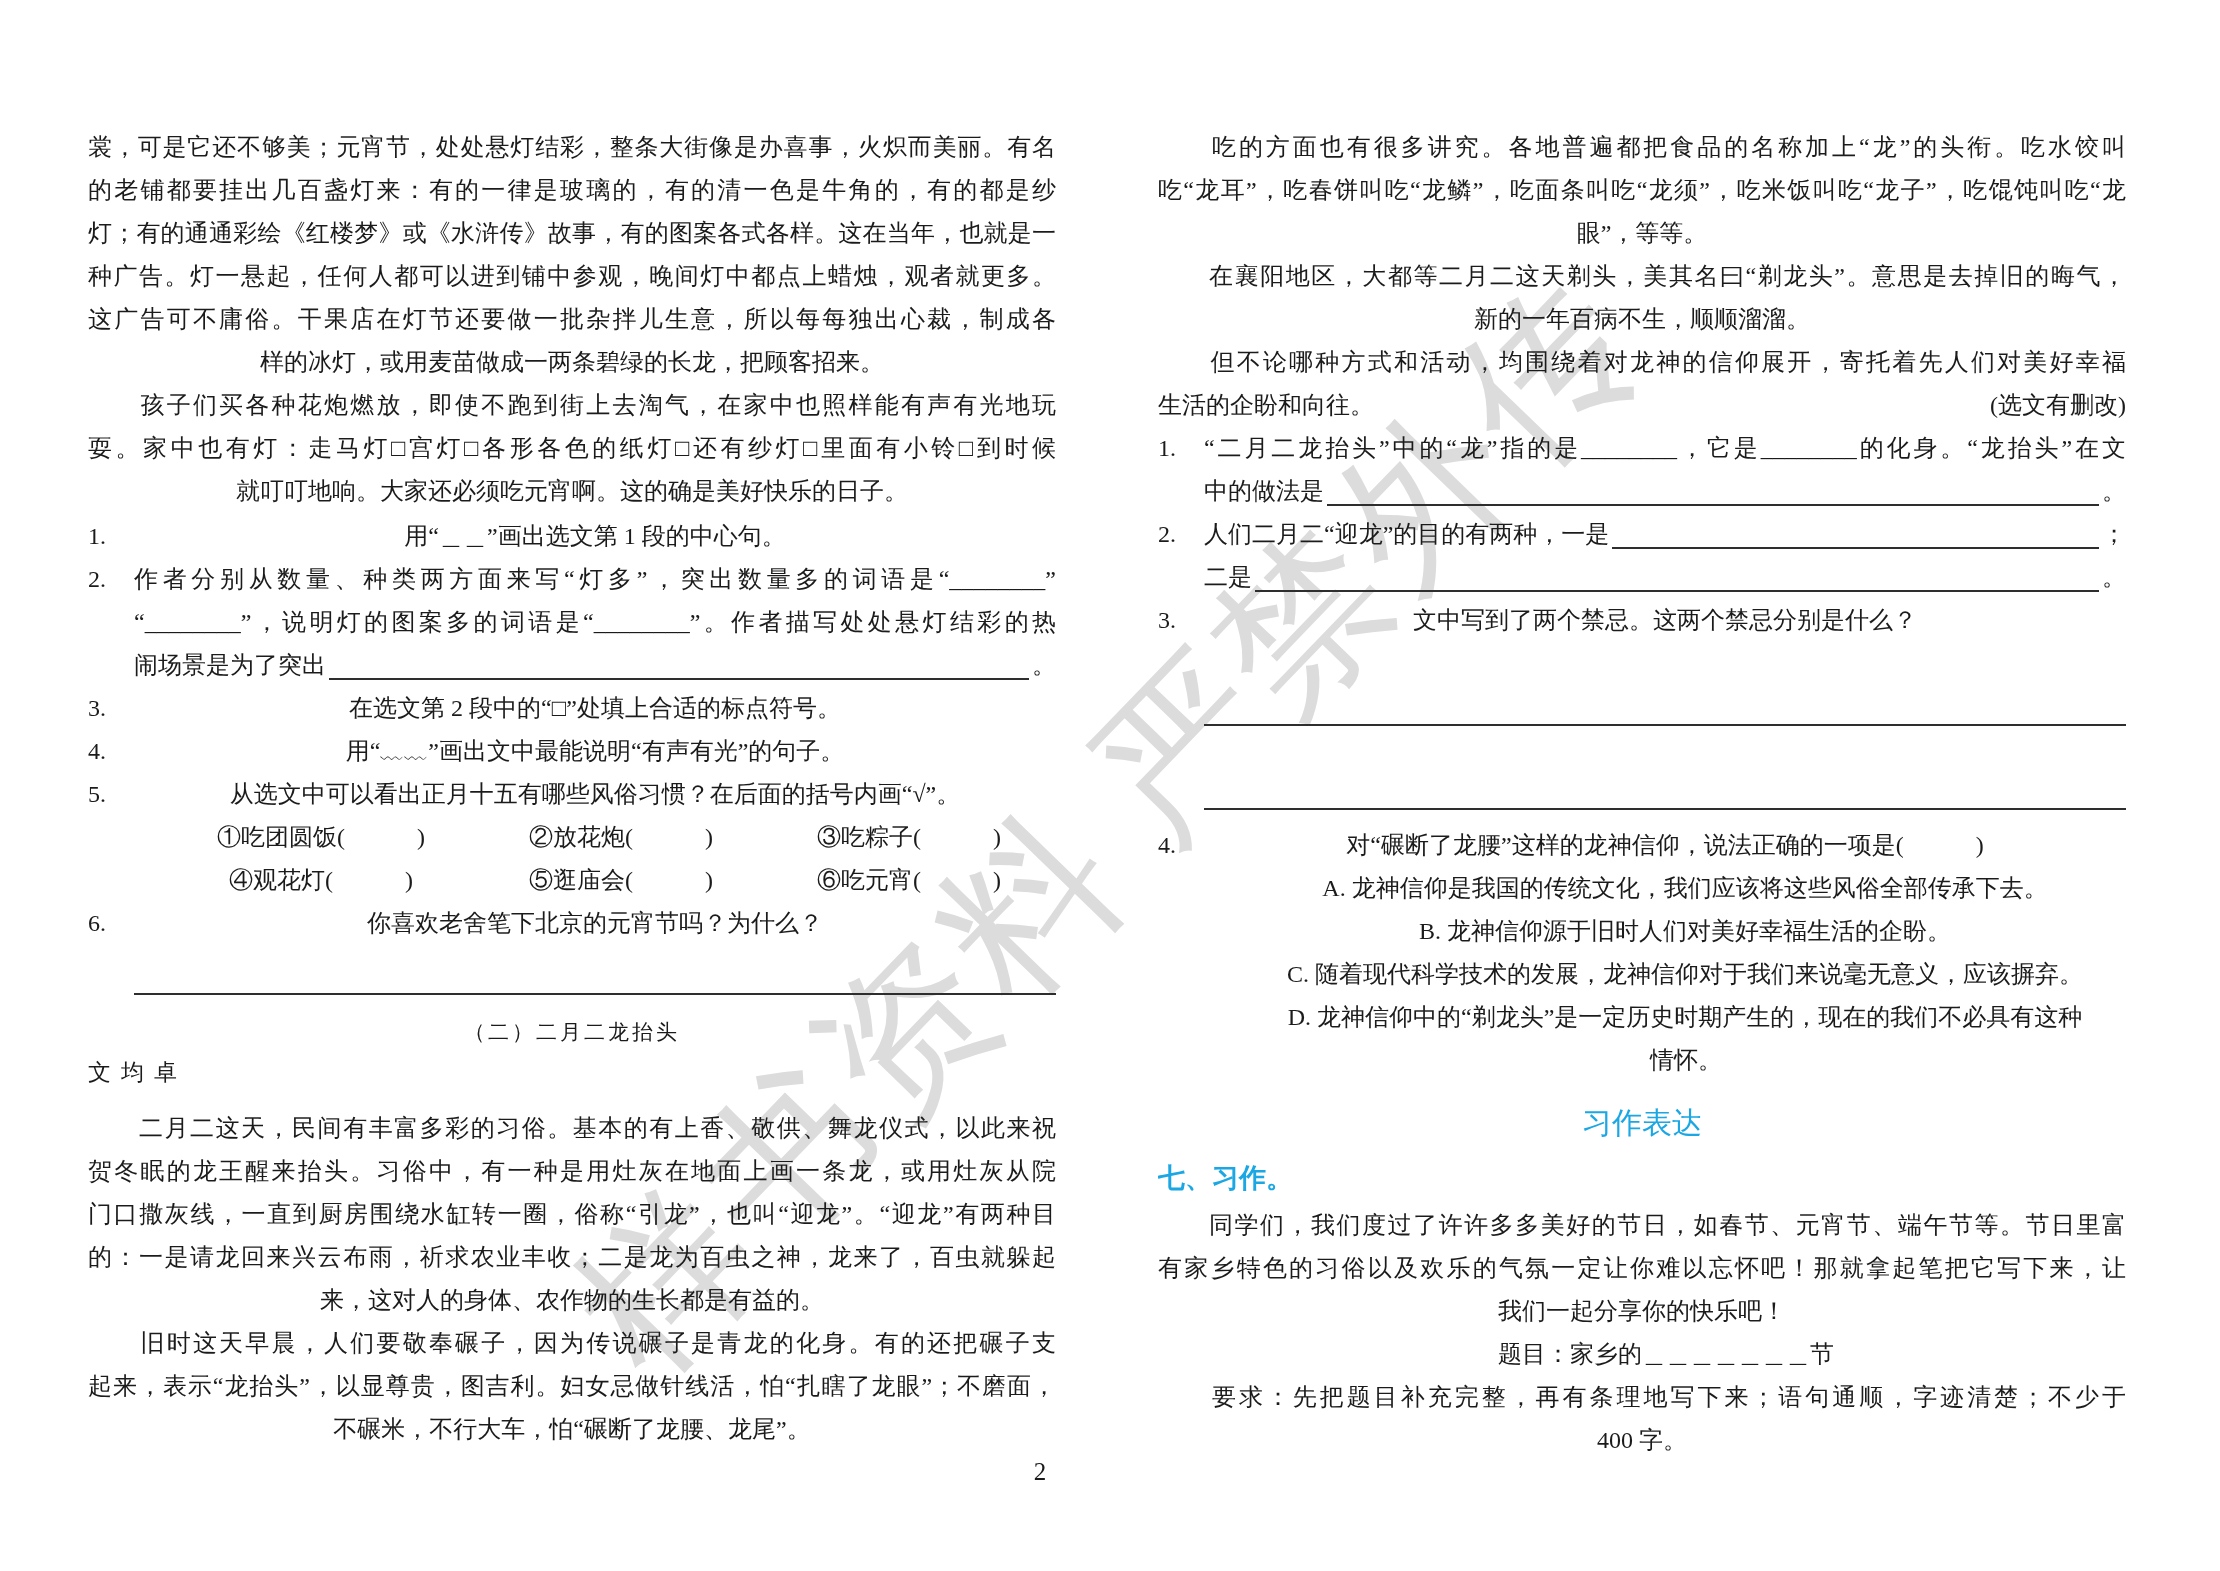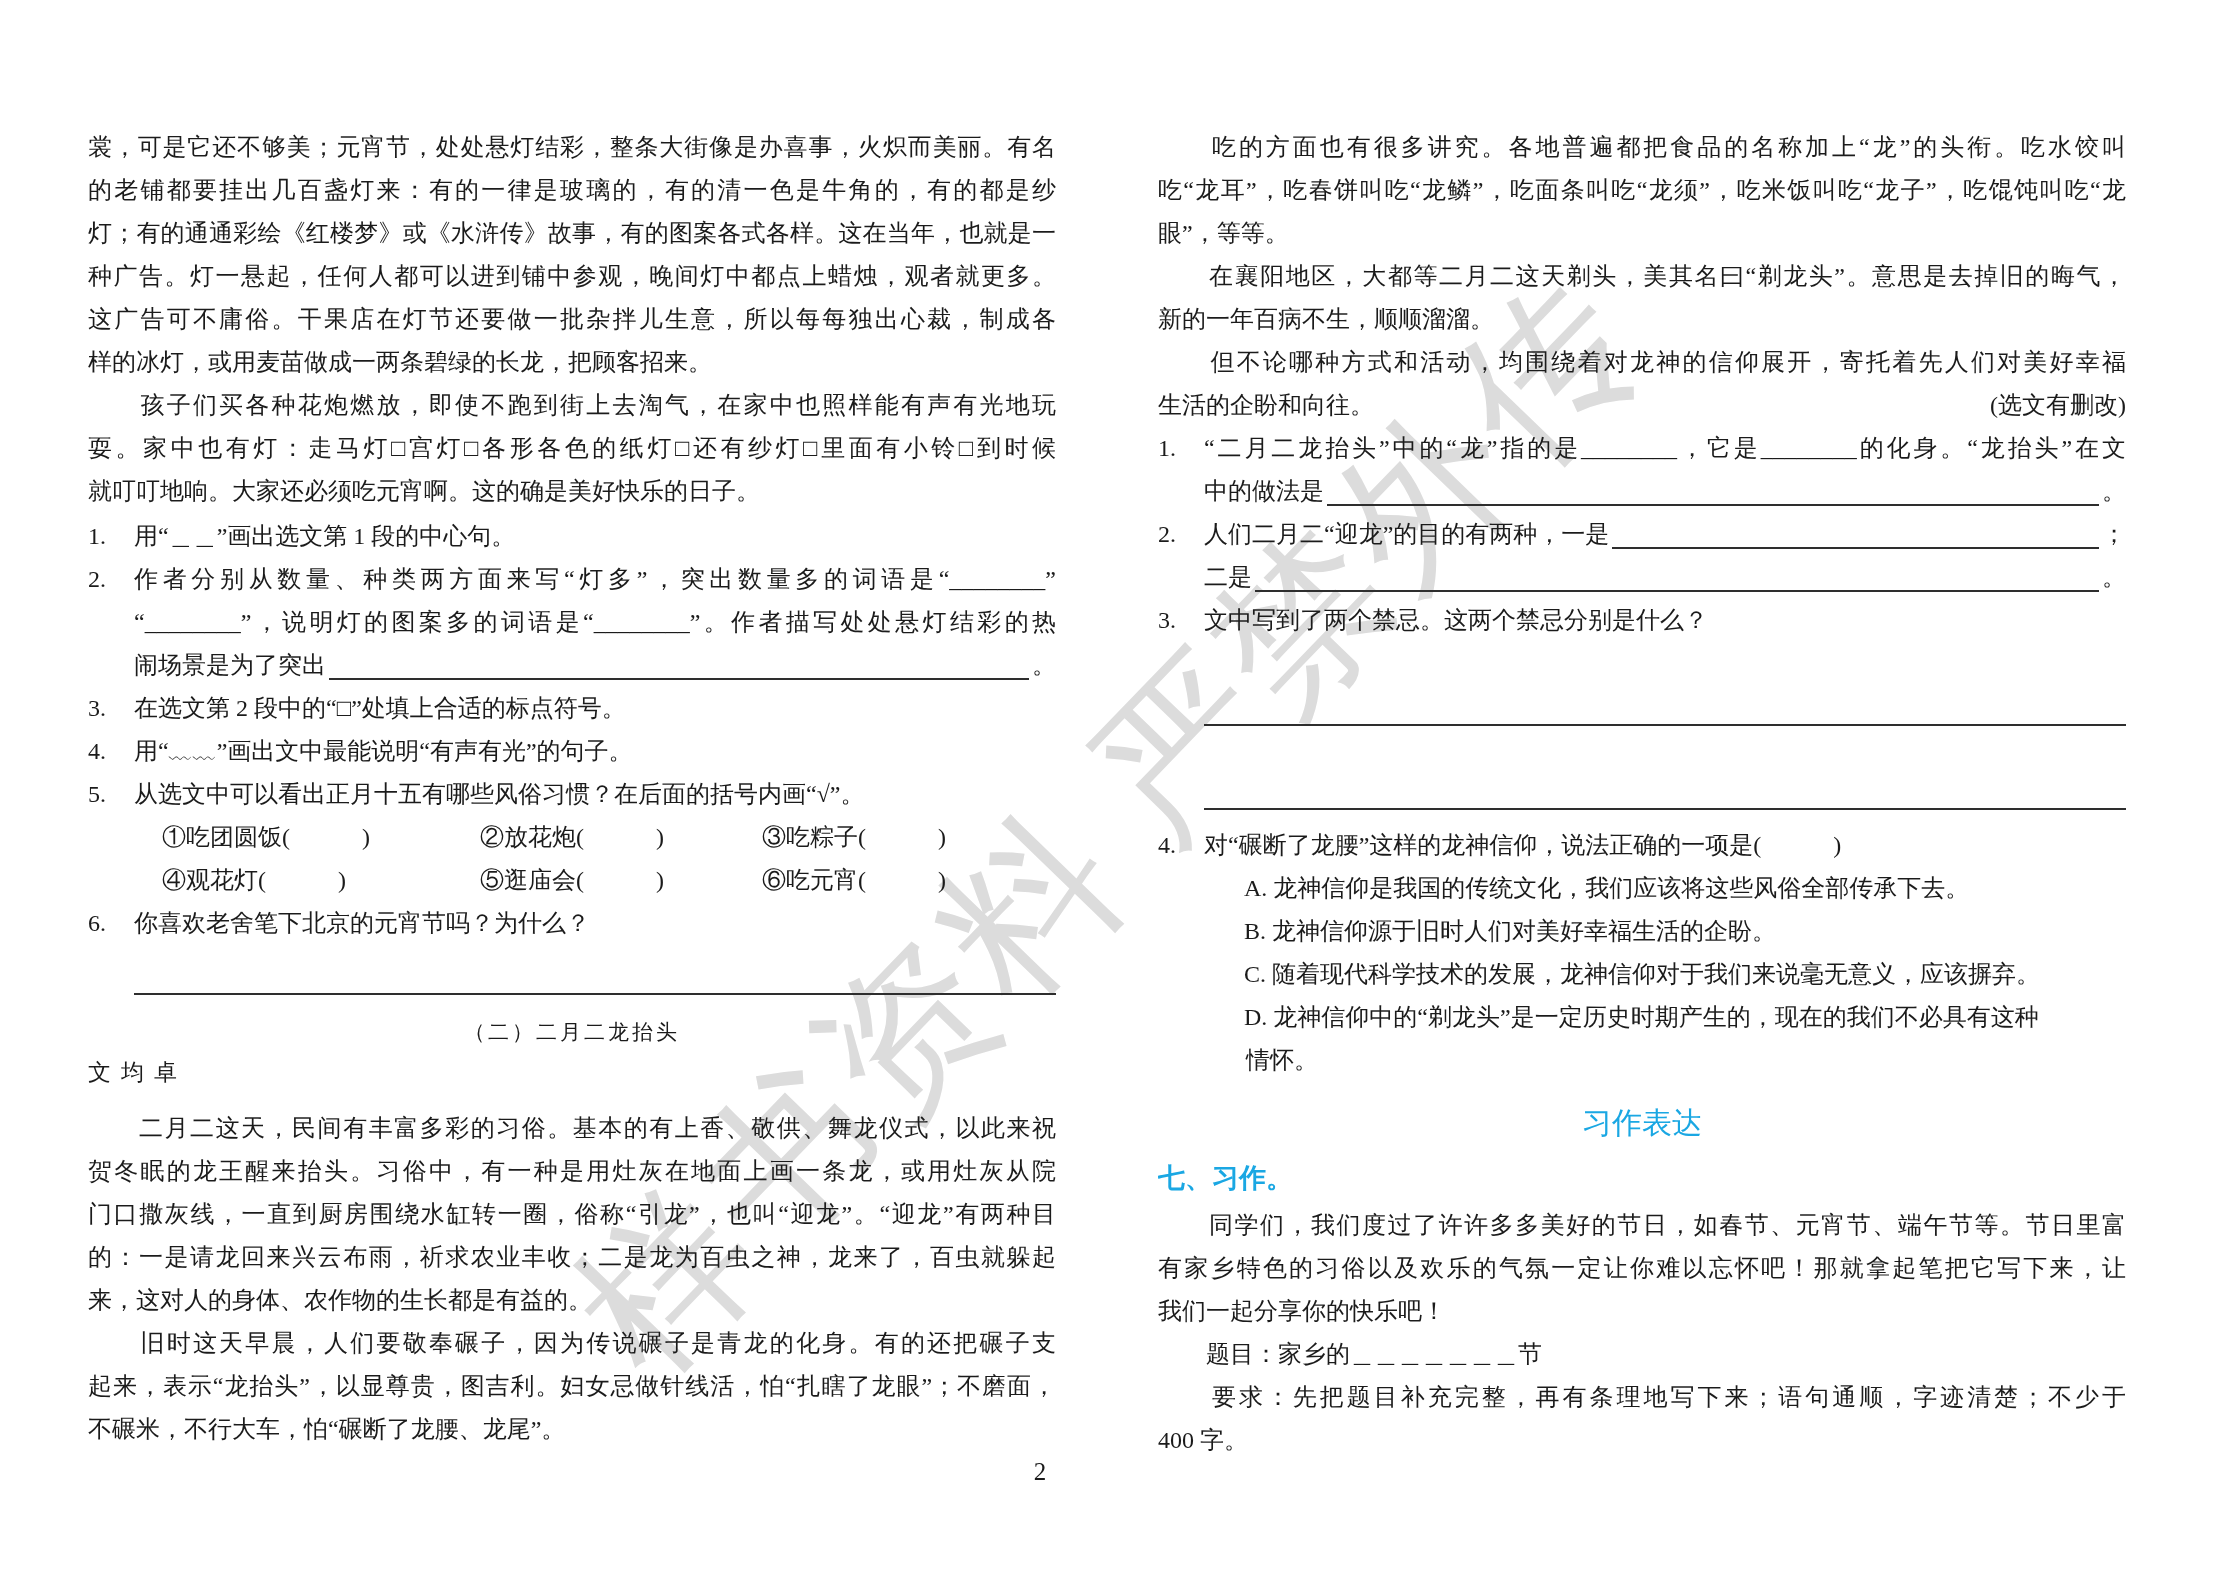--- a/index.html
+++ b/index.html
@@ -15,21 +15,21 @@
     transform:rotate(-46deg);
     z-index:0;font-family:"Liberation Serif", serif;
     user-select:none;
   }
   .col{
     position:absolute;top:126px;width:968px;
     font-size:24px;line-height:43px;z-index:1;
   }
   #left-col{left:88px;}
   #right-col{left:1158px;}
-  .ln{height:43px;overflow:hidden;}
+  .ln{height:43px;overflow:hidden;text-align:center;}
   .fill{text-align:justify;text-align-last:justify;}
   .para{margin:0;}
   .q{display:flex;margin:0;}
   .qnum{width:46px;flex:none;}
   .qbody{flex:1;min-width:0;}
   .srow{display:flex;height:43px;align-items:stretch;}
   .srow .pre,.srow .post{white-space:nowrap;}
   .stretch-blank{flex:1;border-bottom:2px solid #2e2e2e;margin:0 3px 7px 3px;}
   .blank-line{border-bottom:2px solid #2e2e2e;height:48px;}
   .answer-blank{border-bottom:2px solid #2e2e2e;height:82px;}

